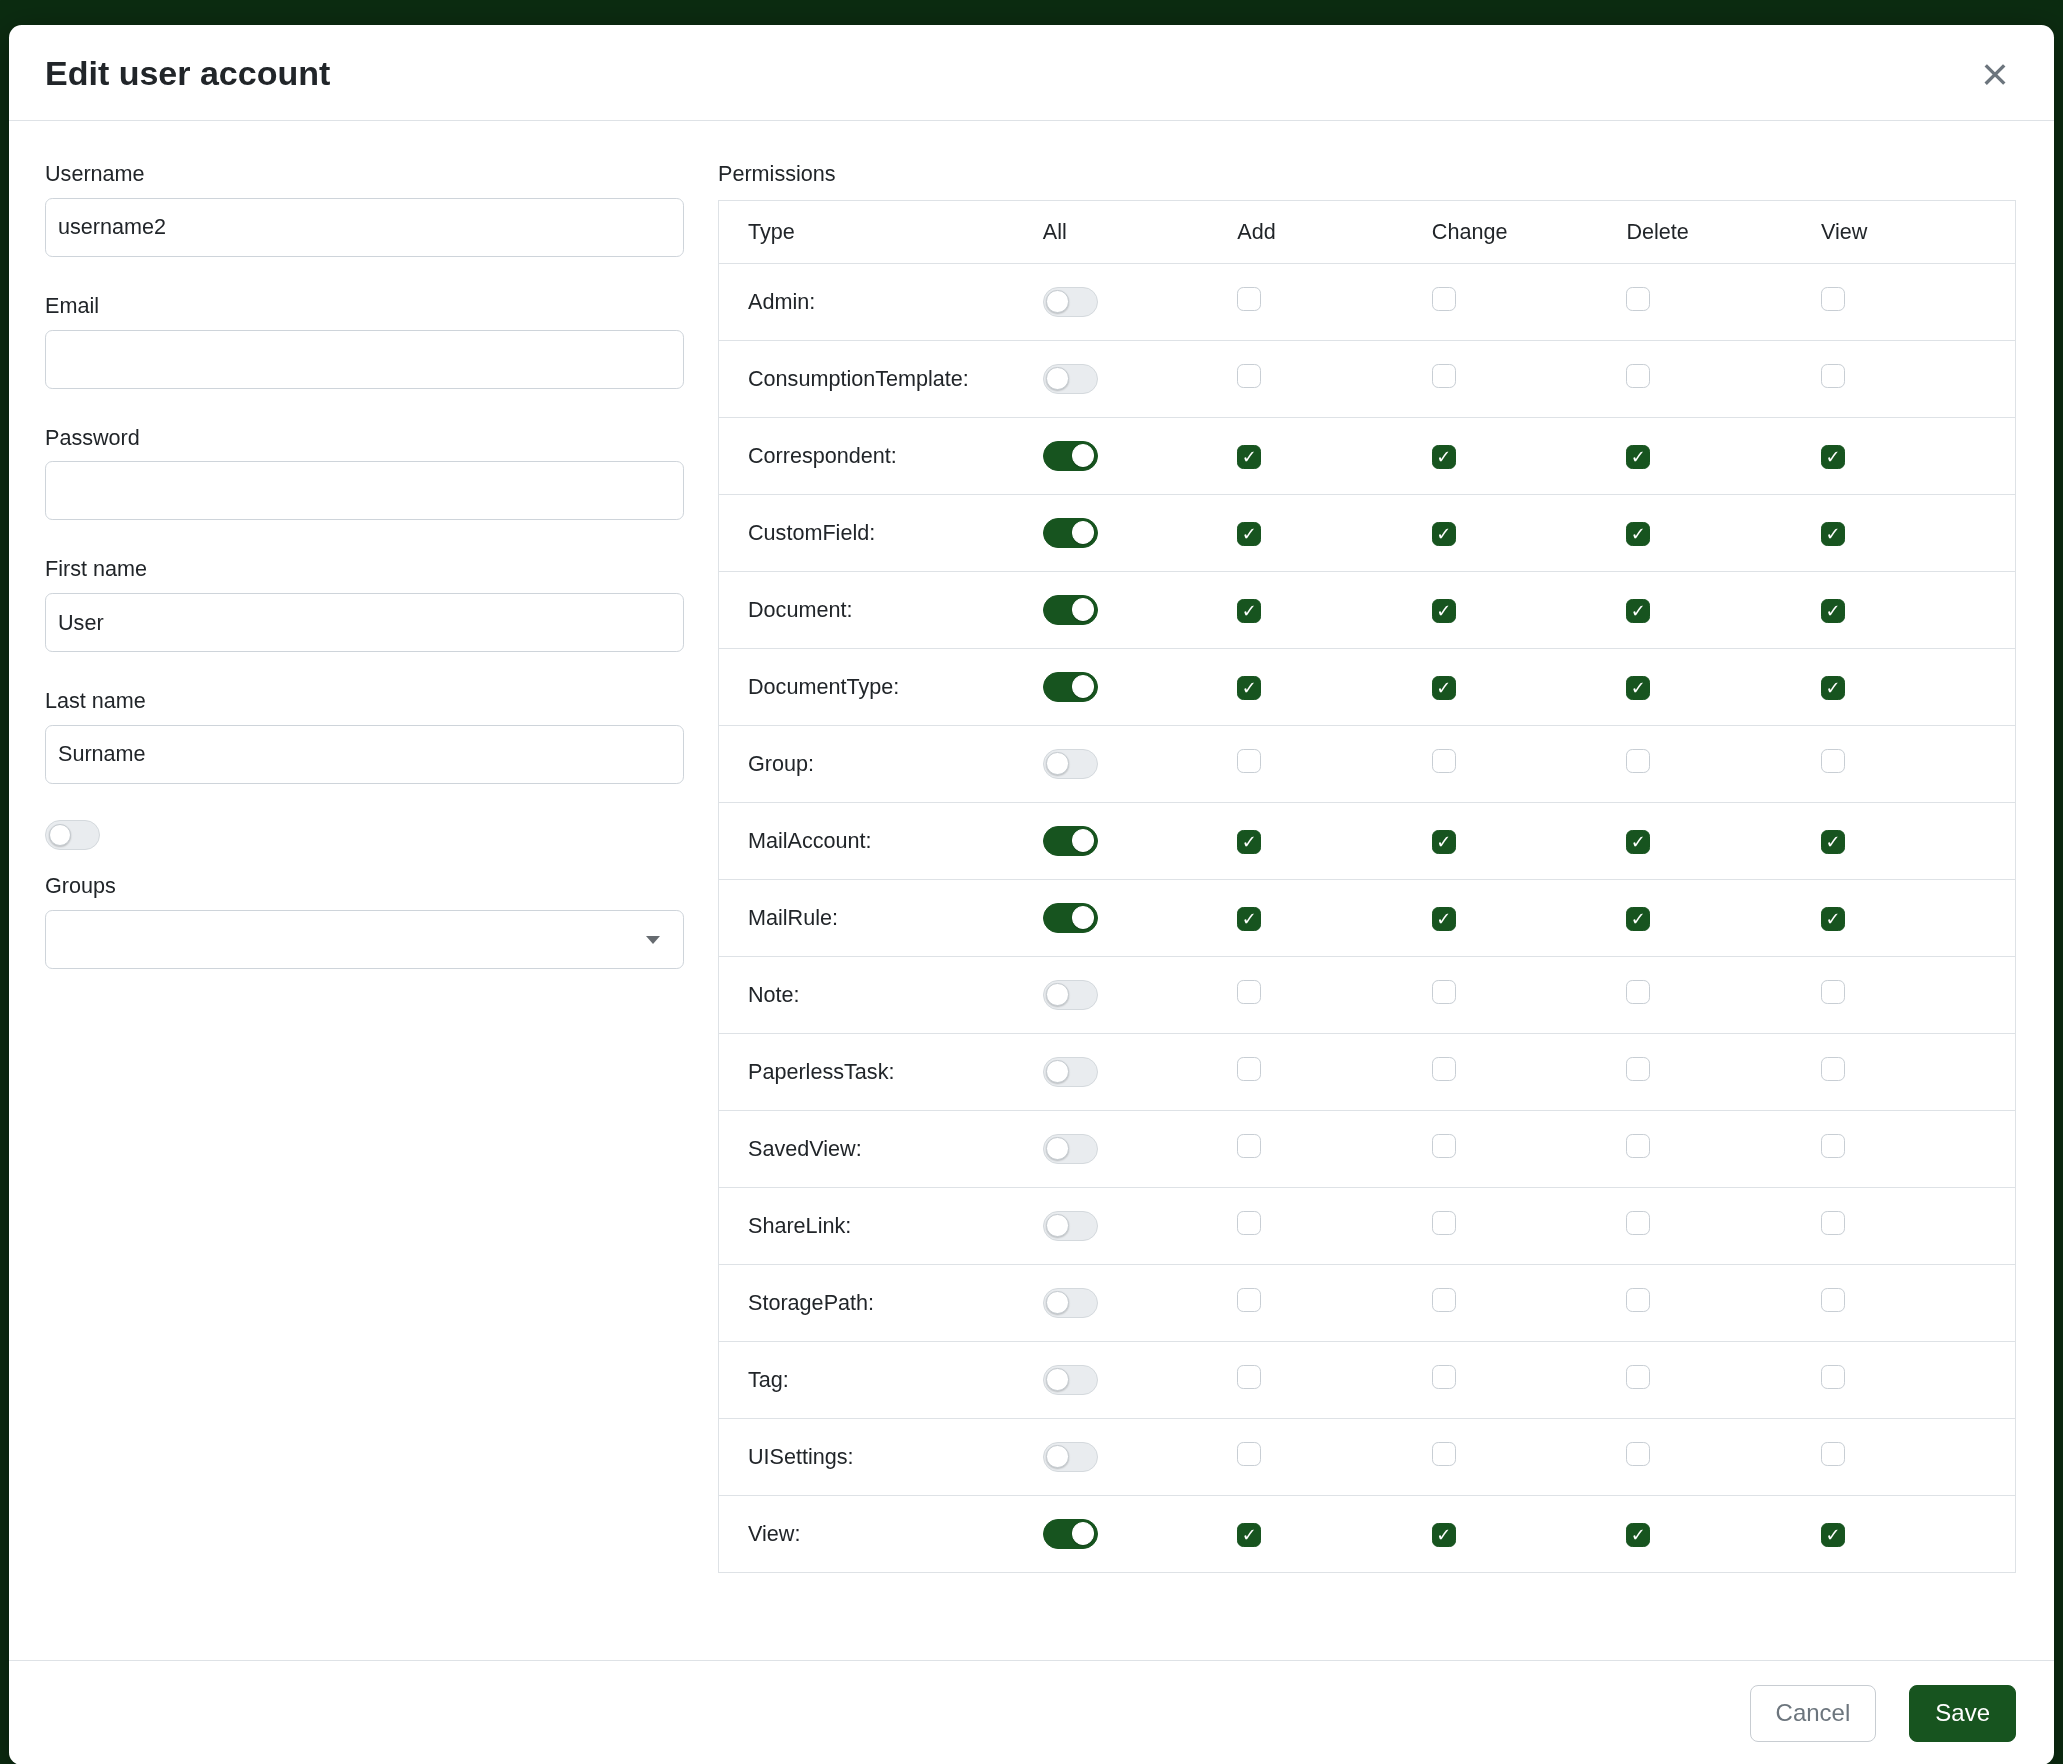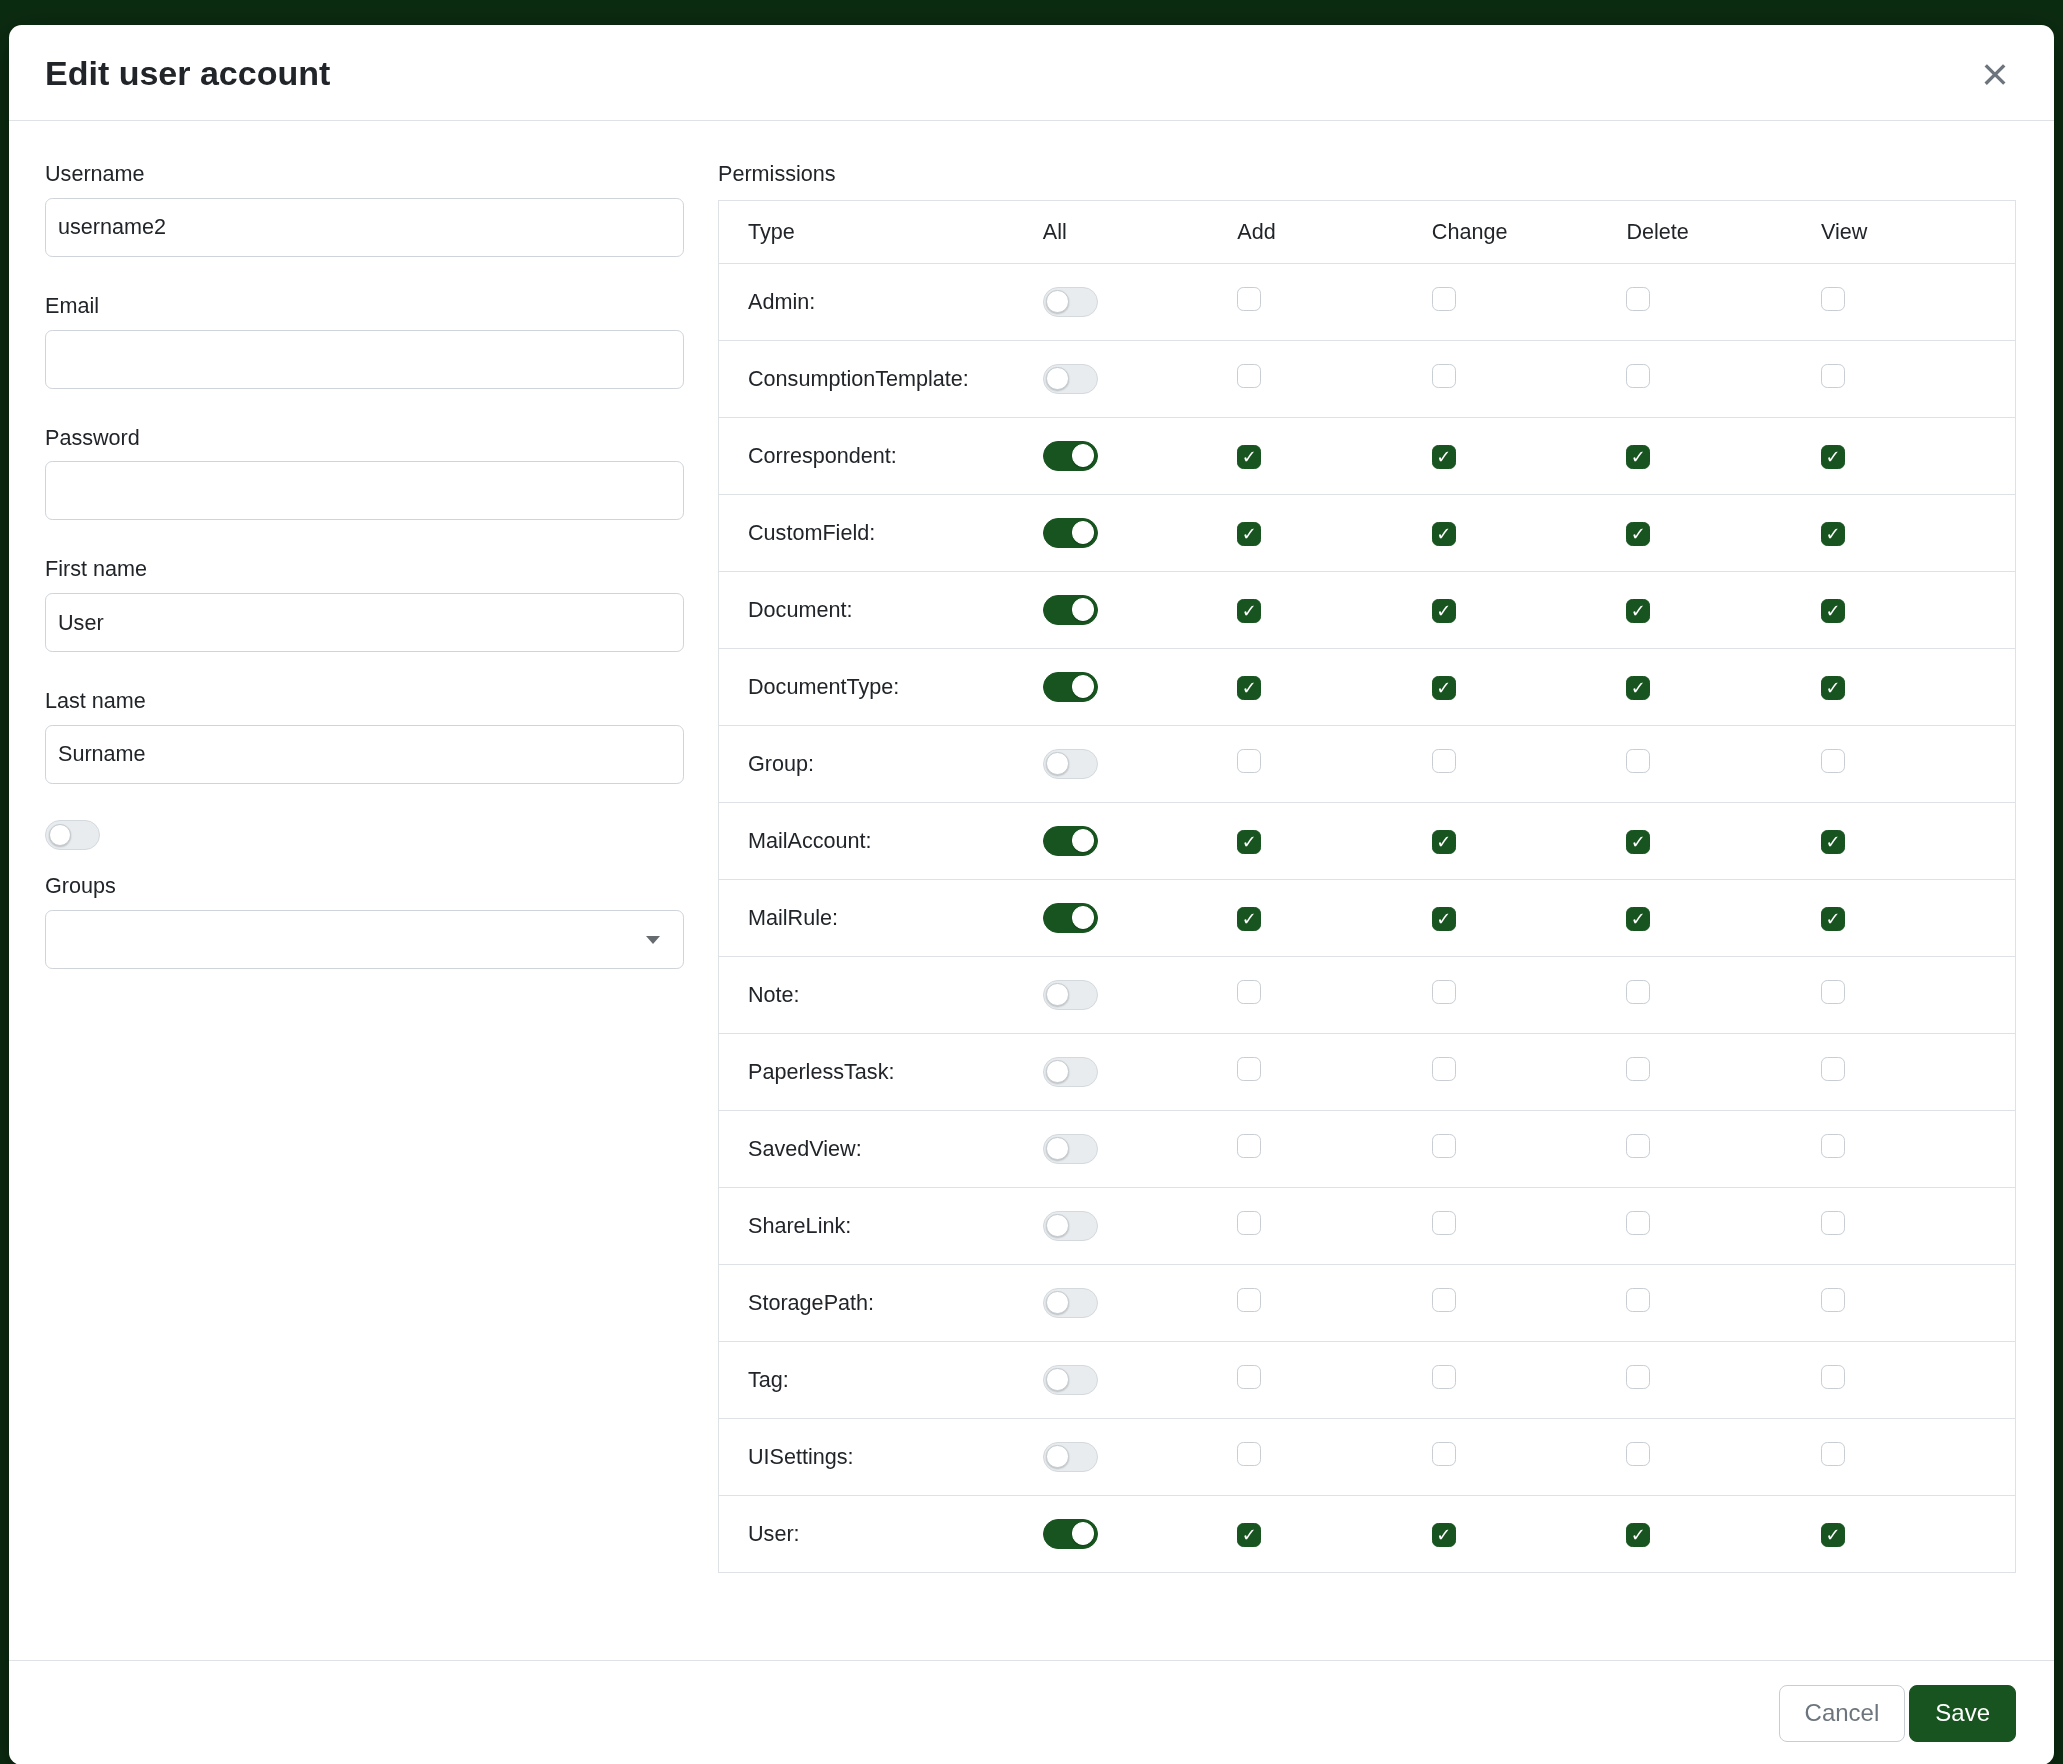--- a/index.html
+++ b/index.html
@@ -121,21 +121,21 @@
     background: #fff; color: #fff;
     font-size: 18px; font-weight: 700; line-height: 1;
     cursor: pointer;
   }
   .checkbox.checked { background: #17541f; border-color: #17541f; }
 
   
   .modal-footer {
     flex: 0 0 auto;
     display: flex; justify-content: flex-end; align-items: center;
-    gap: 4px;
+    gap: 33px;
     padding: 23.4px 38px;
     border-top: 0.9px solid #dee2e6;
   }
   .btn {
     font-family: "Liberation Sans", sans-serif;
     font-size: 24px; border-radius: 8px;
     padding: 13.5px 25px; cursor: pointer;
   }
   .btn-cancel {
     background: #fff; color: #6c757d; border: 0.9px solid #c8cdd2;
@@ -330,21 +330,21 @@
               </tr>
               <tr>
                 <td>UISettings:</td>
                 <td><span class="toggle"><span class="knob"></span></span></td>
                 <td><span class="checkbox"></span></td>
                 <td><span class="checkbox"></span></td>
                 <td><span class="checkbox"></span></td>
                 <td><span class="checkbox"></span></td>
               </tr>
               <tr>
-                <td>User:</td>
+                <td>View:</td>
                 <td><span class="toggle on"><span class="knob"></span></span></td>
                 <td><span class="checkbox checked">✓</span></td>
                 <td><span class="checkbox checked">✓</span></td>
                 <td><span class="checkbox checked">✓</span></td>
                 <td><span class="checkbox checked">✓</span></td>
               </tr>
             </tbody>
         </table>
       </div>
 

